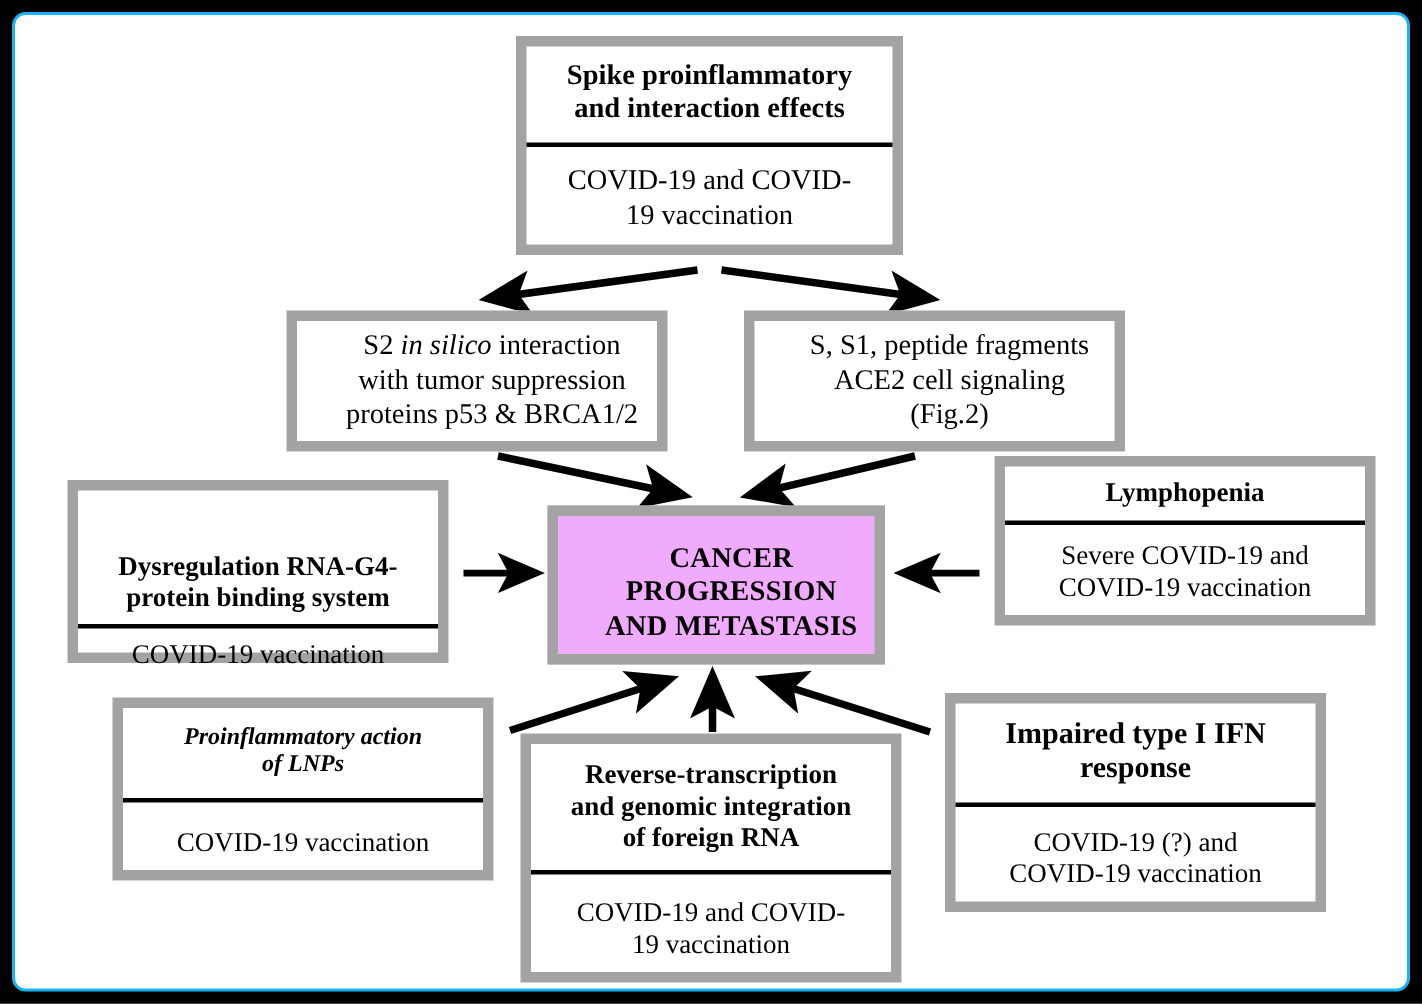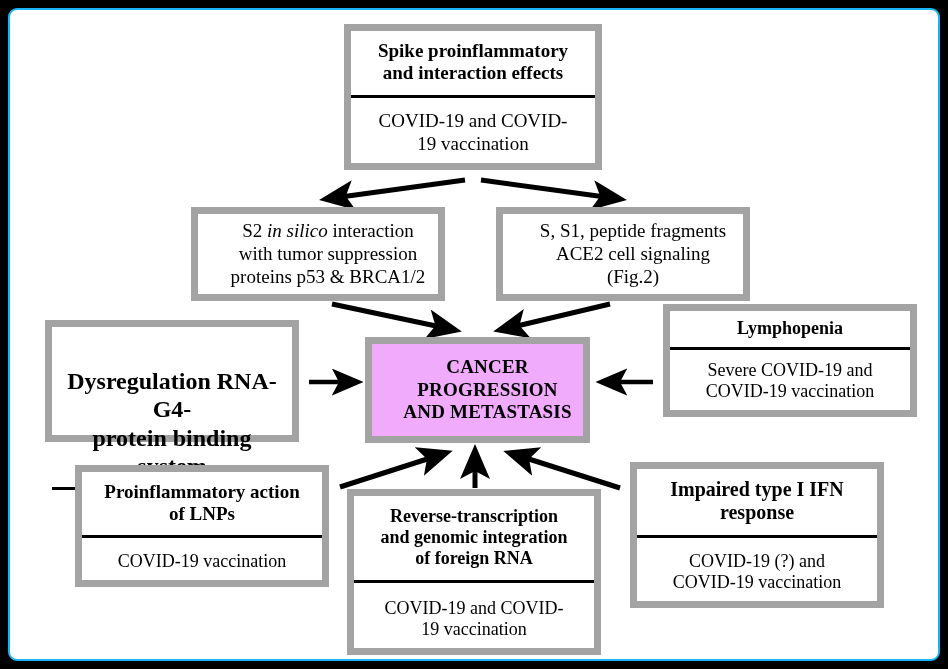--- a/index.html
+++ b/index.html
@@ -63,21 +63,21 @@
     display: flex;
     align-items: flex-end;
     justify-content: center;
     flex: 1 1 auto;
   }
   .node-solo {
     text-align: center;
     font-weight: bold;
     line-height: 1.2;
     display: flex;
-    align-items: center;
+    align-items: flex-end;
     justify-content: center;
     flex: 1 1 auto;
     padding: 6px;
     margin-left: 20px;
   }
   .ital {
     font-style: italic;
   }
 
   
@@ -85,32 +85,32 @@
   #node-spike .node-header { font-size: 19px; }
   #node-spike .node-body   { font-size: 19px; }
 
   #node-s2          { left: 181px; top: 197px; width: 254px; height: 94px;  }
   #node-s2 .node-solo { font-size: 19px; font-weight: normal; }
 
   #node-ace2        { left: 486px; top: 197px; width: 254px; height: 94px;  }
   #node-ace2 .node-solo { font-size: 19px; font-weight: normal; border-radius: 16px; }
 
   #node-rnag4       { left: 35px;  top: 310px; width: 254px; height: 122px; }
-  #node-rnag4 .node-header { font-size: 24px; margin-top: 34px; }
+  #node-rnag4 .node-header { font-size: 18px; margin-top: 34px; }
   #node-rnag4 .node-body   { font-size: 18px; }
 
   #node-cancer      { left: 355px; top: 327px; width: 225px; height: 106px; }
   #node-cancer .node-solo { font-size: 19px; letter-spacing: 0.2px; }
 
   #node-lymph       { left: 653px; top: 294px; width: 254px; height: 113px; }
   #node-lymph .node-header { font-size: 18px; }
   #node-lymph .node-body   { font-size: 18px; }
 
   #node-lnp         { left: 65px;  top: 455px; width: 254px; height: 122px; }
-  #node-lnp .node-header { font-size: 19px; }
+  #node-lnp .node-header { font-size: 16px; font-style: italic; }
   #node-lnp .node-body   { font-size: 18px; }
 
   #node-reverse     { left: 337px; top: 479px; width: 254px; height: 166px; }
   #node-reverse .node-header { font-size: 18px; }
   #node-reverse .node-body   { font-size: 18px; }
 
   #node-ifn         { left: 620px; top: 452px; width: 254px; height: 146px; }
   #node-ifn .node-header { font-size: 20px; }
   #node-ifn .node-body   { font-size: 18px; }
 </style>

